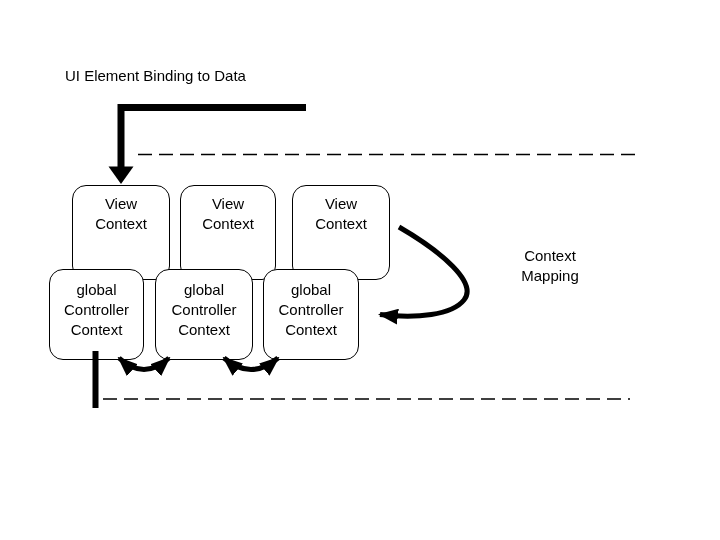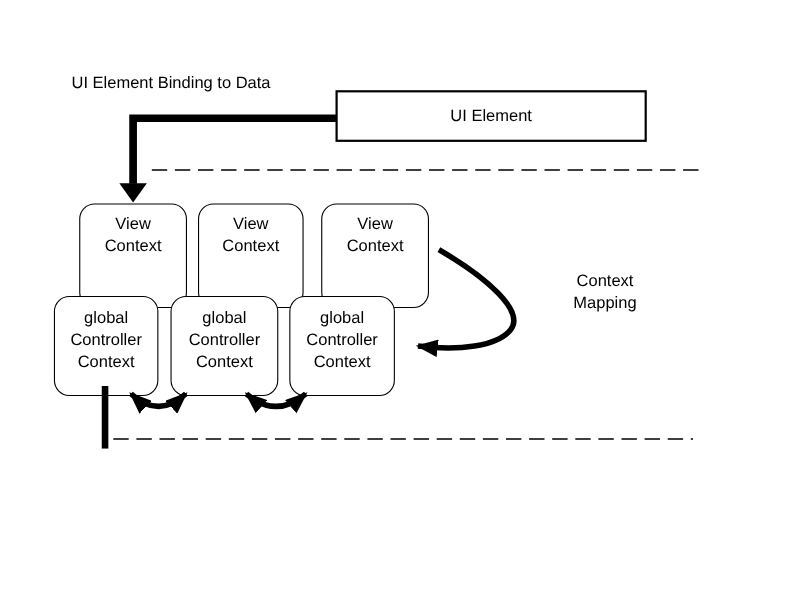--- a/index.html
+++ b/index.html
@@ -26,23 +26,20 @@
 <body>
 
 <div id="canvas">
 
   <div class="abs label" style="left:65px;top:66px;">UI Element Binding to Data</div>
 
   <div class="abs label" id="ctx-map-label" style="left:480px;top:246px;width:140px;">Context
 Mapping</div>
 
 
-  <div class="abs rect-box" style="left:305px;top:82px;width:283px;height:47px;">
-    <span>UI Element</span>
-  </div>
 
   <div class="abs rect-box" style="left:305px;top:430px;width:282px;height:48px;margin-left:33px;">
     <span>Model</span>
   </div>
 
   <div class="abs round-box view-box" style="left:72px;top:185px;width:98px;height:95px;">View
 Context</div>
   <div class="abs round-box view-box" style="left:180px;top:185px;width:96px;height:95px;">View
 Context</div>
   <div class="abs round-box view-box" style="left:292px;top:185px;width:98px;height:95px;">View

